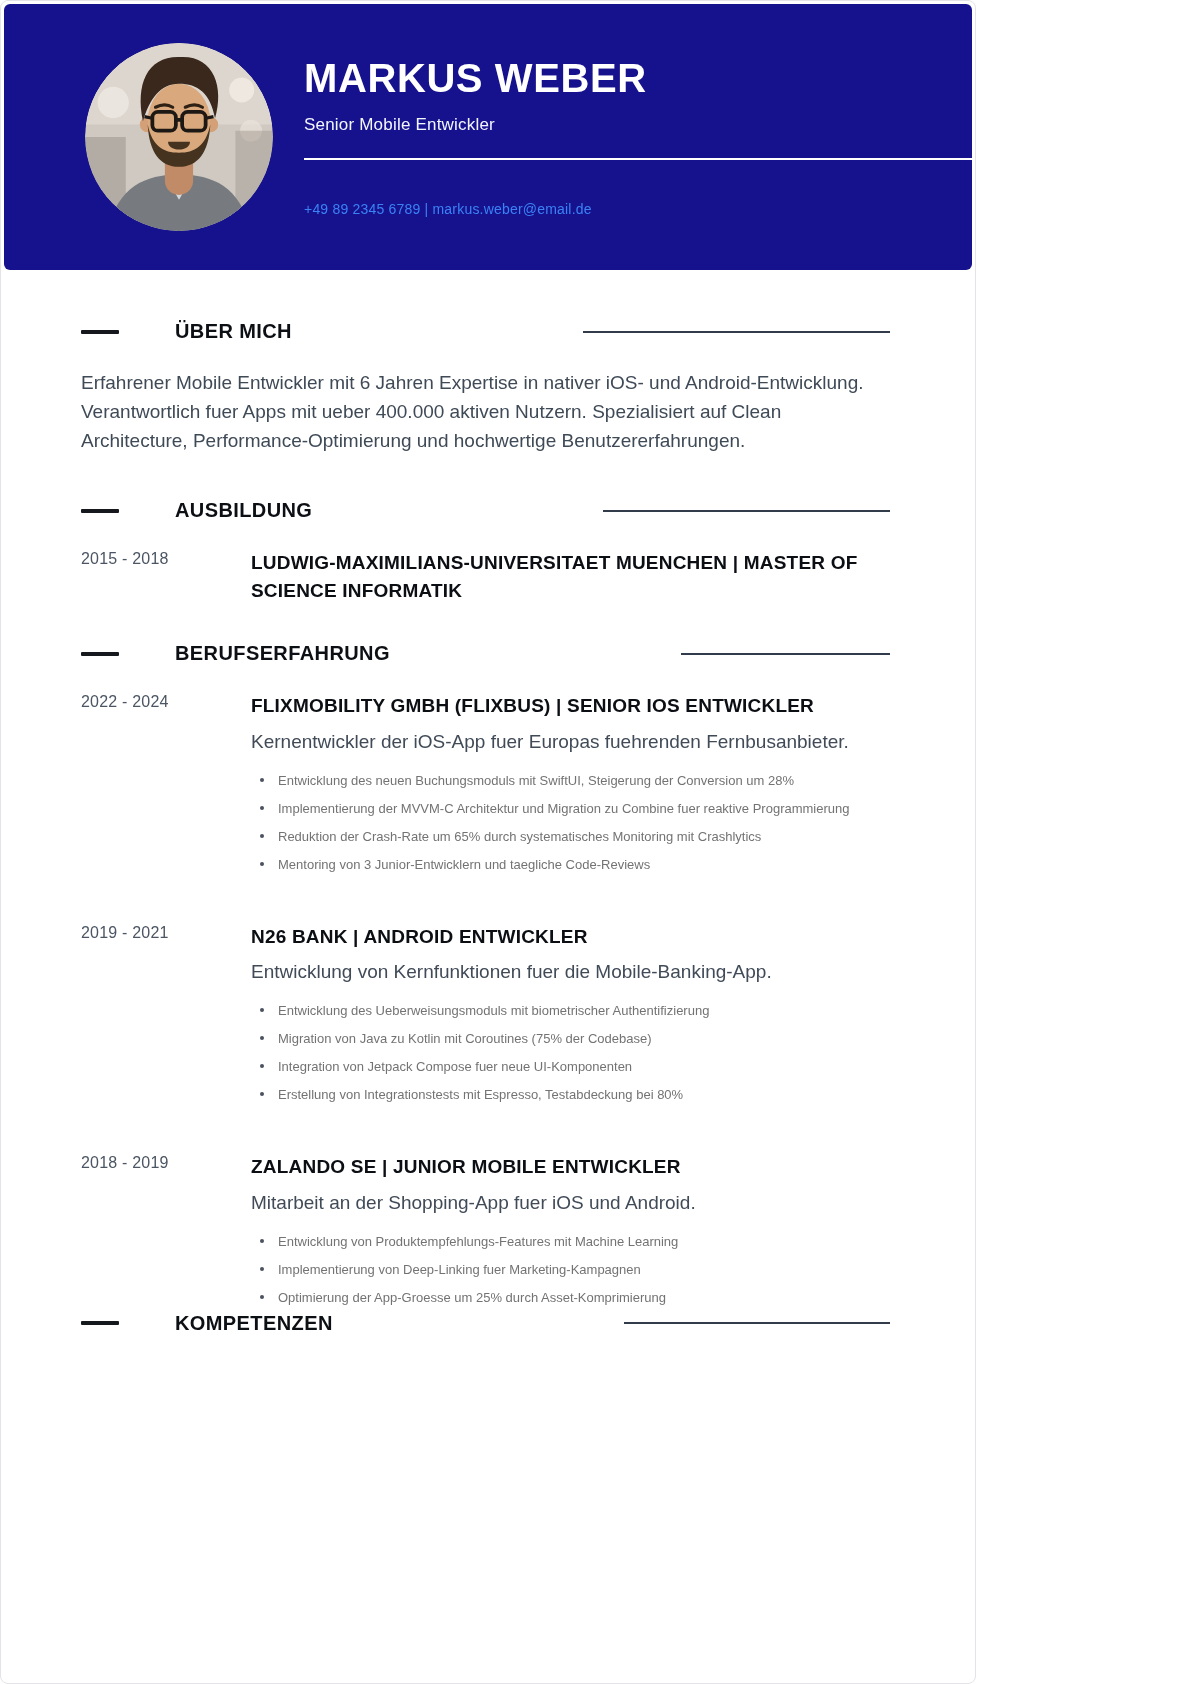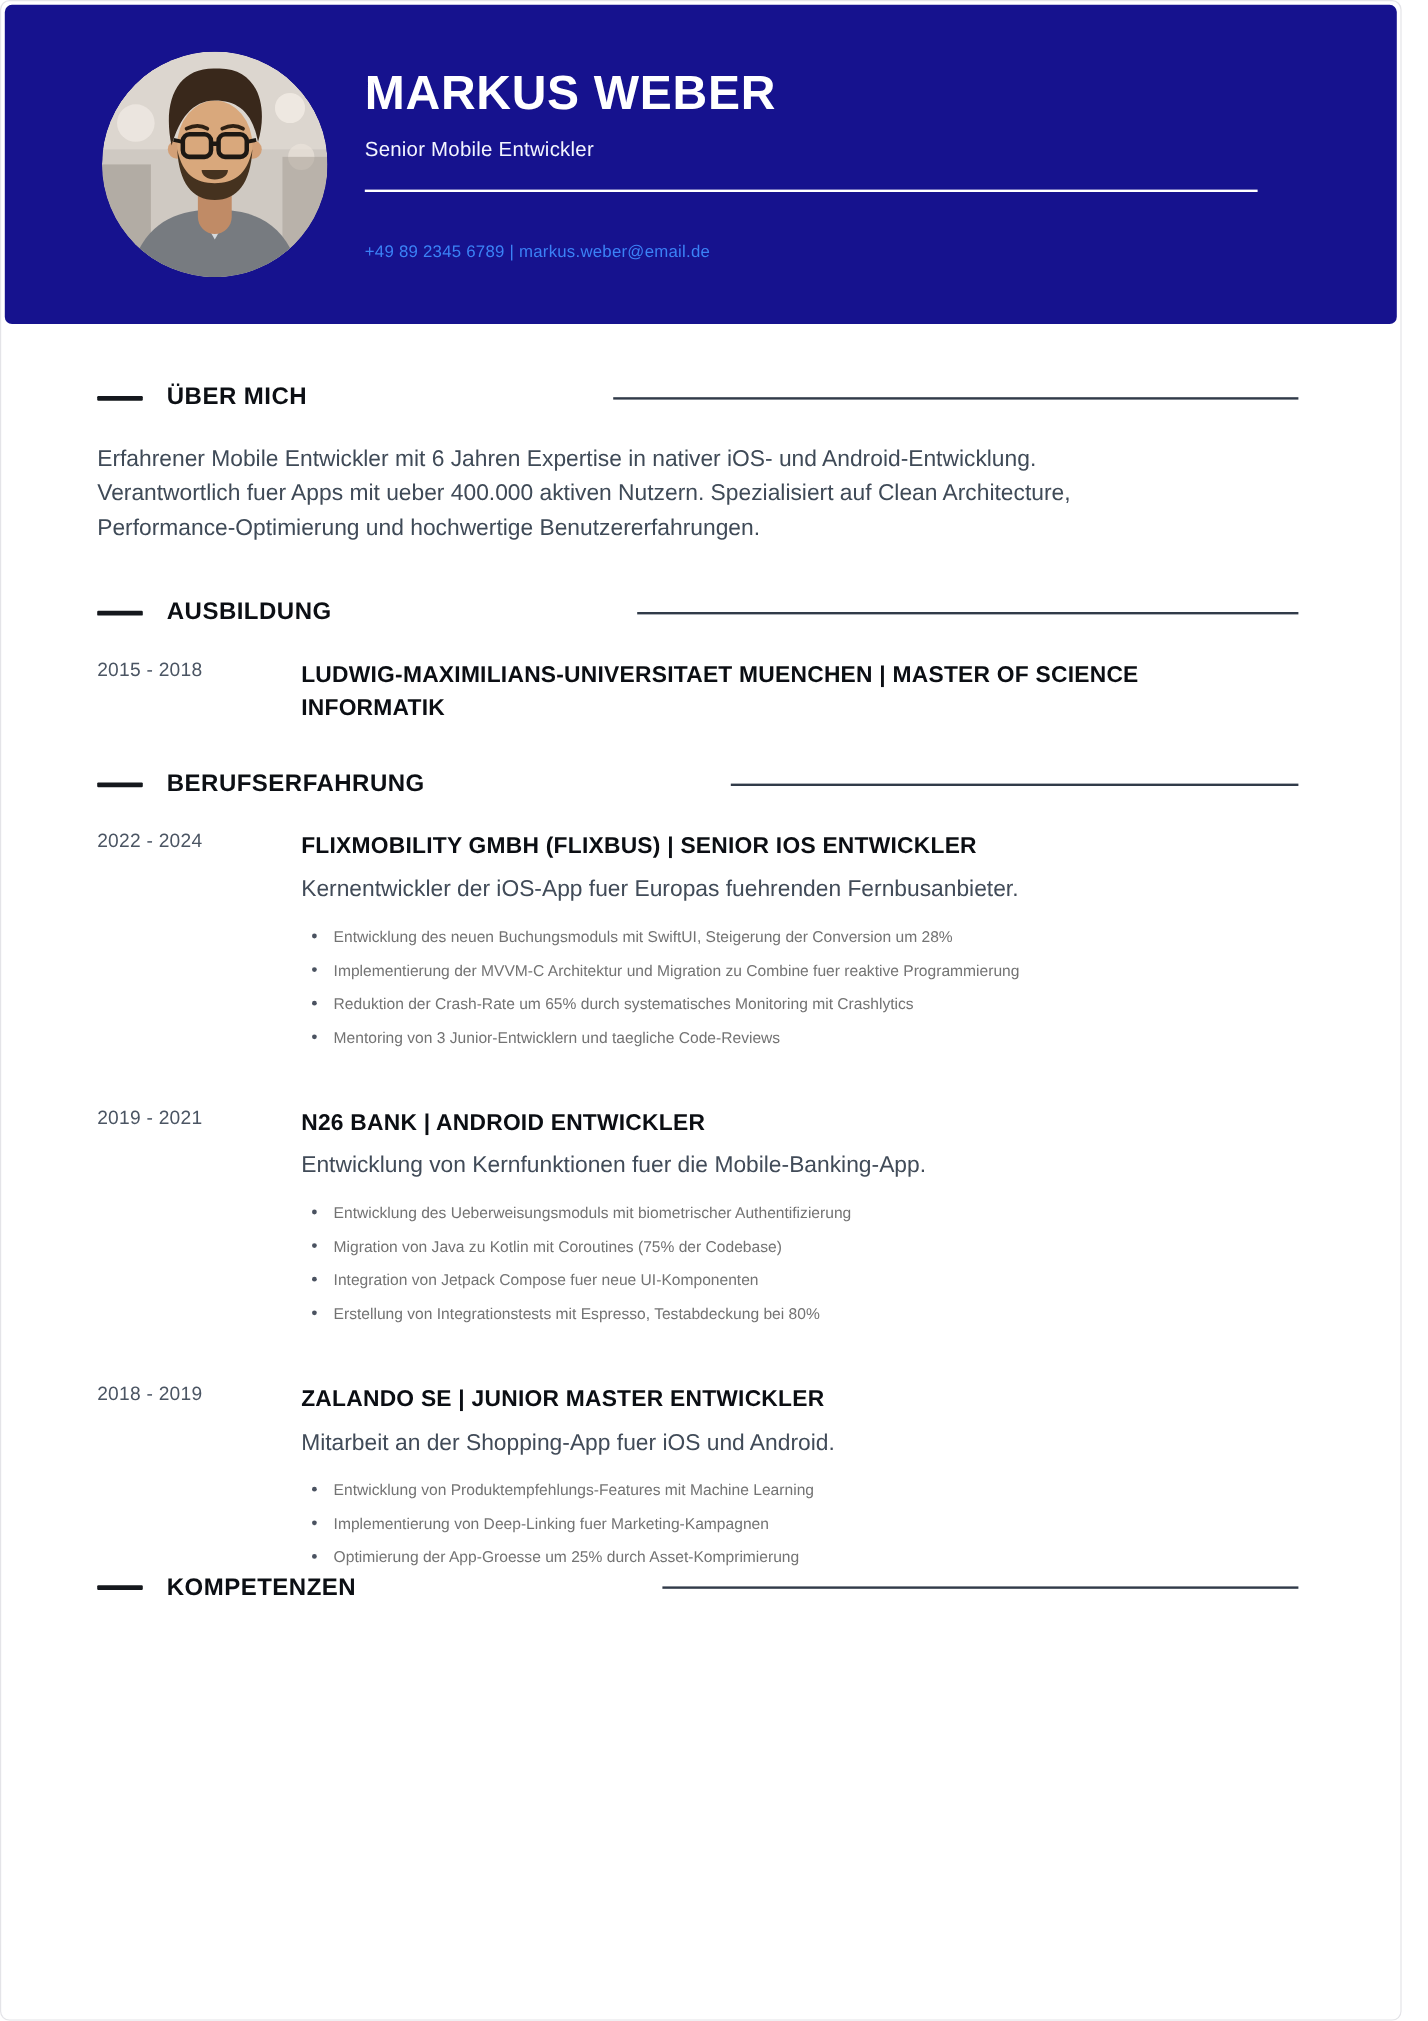--- a/index.html
+++ b/index.html
@@ -1,20 +1,20 @@
 <!DOCTYPE html>
 <html lang="de"><head>
 <meta charset="utf-8">
 <style>
   html, body { margin: 0; padding: 0; background: #ffffff; }
   * { box-sizing: border-box; }
 
   .page {
     position: relative;
-    width: 1168px;
+    width: 976px;
     height: 1684px;
     background: #ffffff;
     border: 1px solid #e4e4e8;
     border-radius: 8px;
     overflow: hidden;
     font-family: "Liberation Sans", "DejaVu Sans", sans-serif;
   }
 
   
   .header {
@@ -64,20 +64,21 @@
   }
 
   
   .body {
     padding: 47px 85px 0 80px;
   }
 
   .section-head {
     display: flex;
     align-items: center;
+    gap: 36px;
   }
   .section-dash {
     width: 38px;
     height: 4px;
     background: #15181d;
     border-radius: 1px;
     margin-right: 20px;
     flex: 0 0 auto;
   }
   .section-label {
@@ -261,21 +262,21 @@
           <li>Migration von Java zu Kotlin mit Coroutines (75% der Codebase)</li>
           <li>Integration von Jetpack Compose fuer neue UI-Komponenten</li>
           <li>Erstellung von Integrationstests mit Espresso, Testabdeckung bei 80%</li>
         </ul>
       </div>
     </div>
 
     <div class="entry job">
       <div class="entry-period">2018 - 2019</div>
       <div>
-        <div class="entry-title">ZALANDO SE | JUNIOR MASTER ENTWICKLER</div>
+        <div class="entry-title">ZALANDO SE | JUNIOR MOBILE ENTWICKLER</div>
         <div class="entry-summary">Mitarbeit an der Shopping-App fuer iOS und Android.</div>
         <ul class="bullets">
           <li>Entwicklung von Produktempfehlungs-Features mit Machine Learning</li>
           <li>Implementierung von Deep-Linking fuer Marketing-Kampagnen</li>
           <li>Optimierung der App-Groesse um 25% durch Asset-Komprimierung</li>
         </ul>
       </div>
     </div>
 
     <div class="section-head section-gap-skills">

